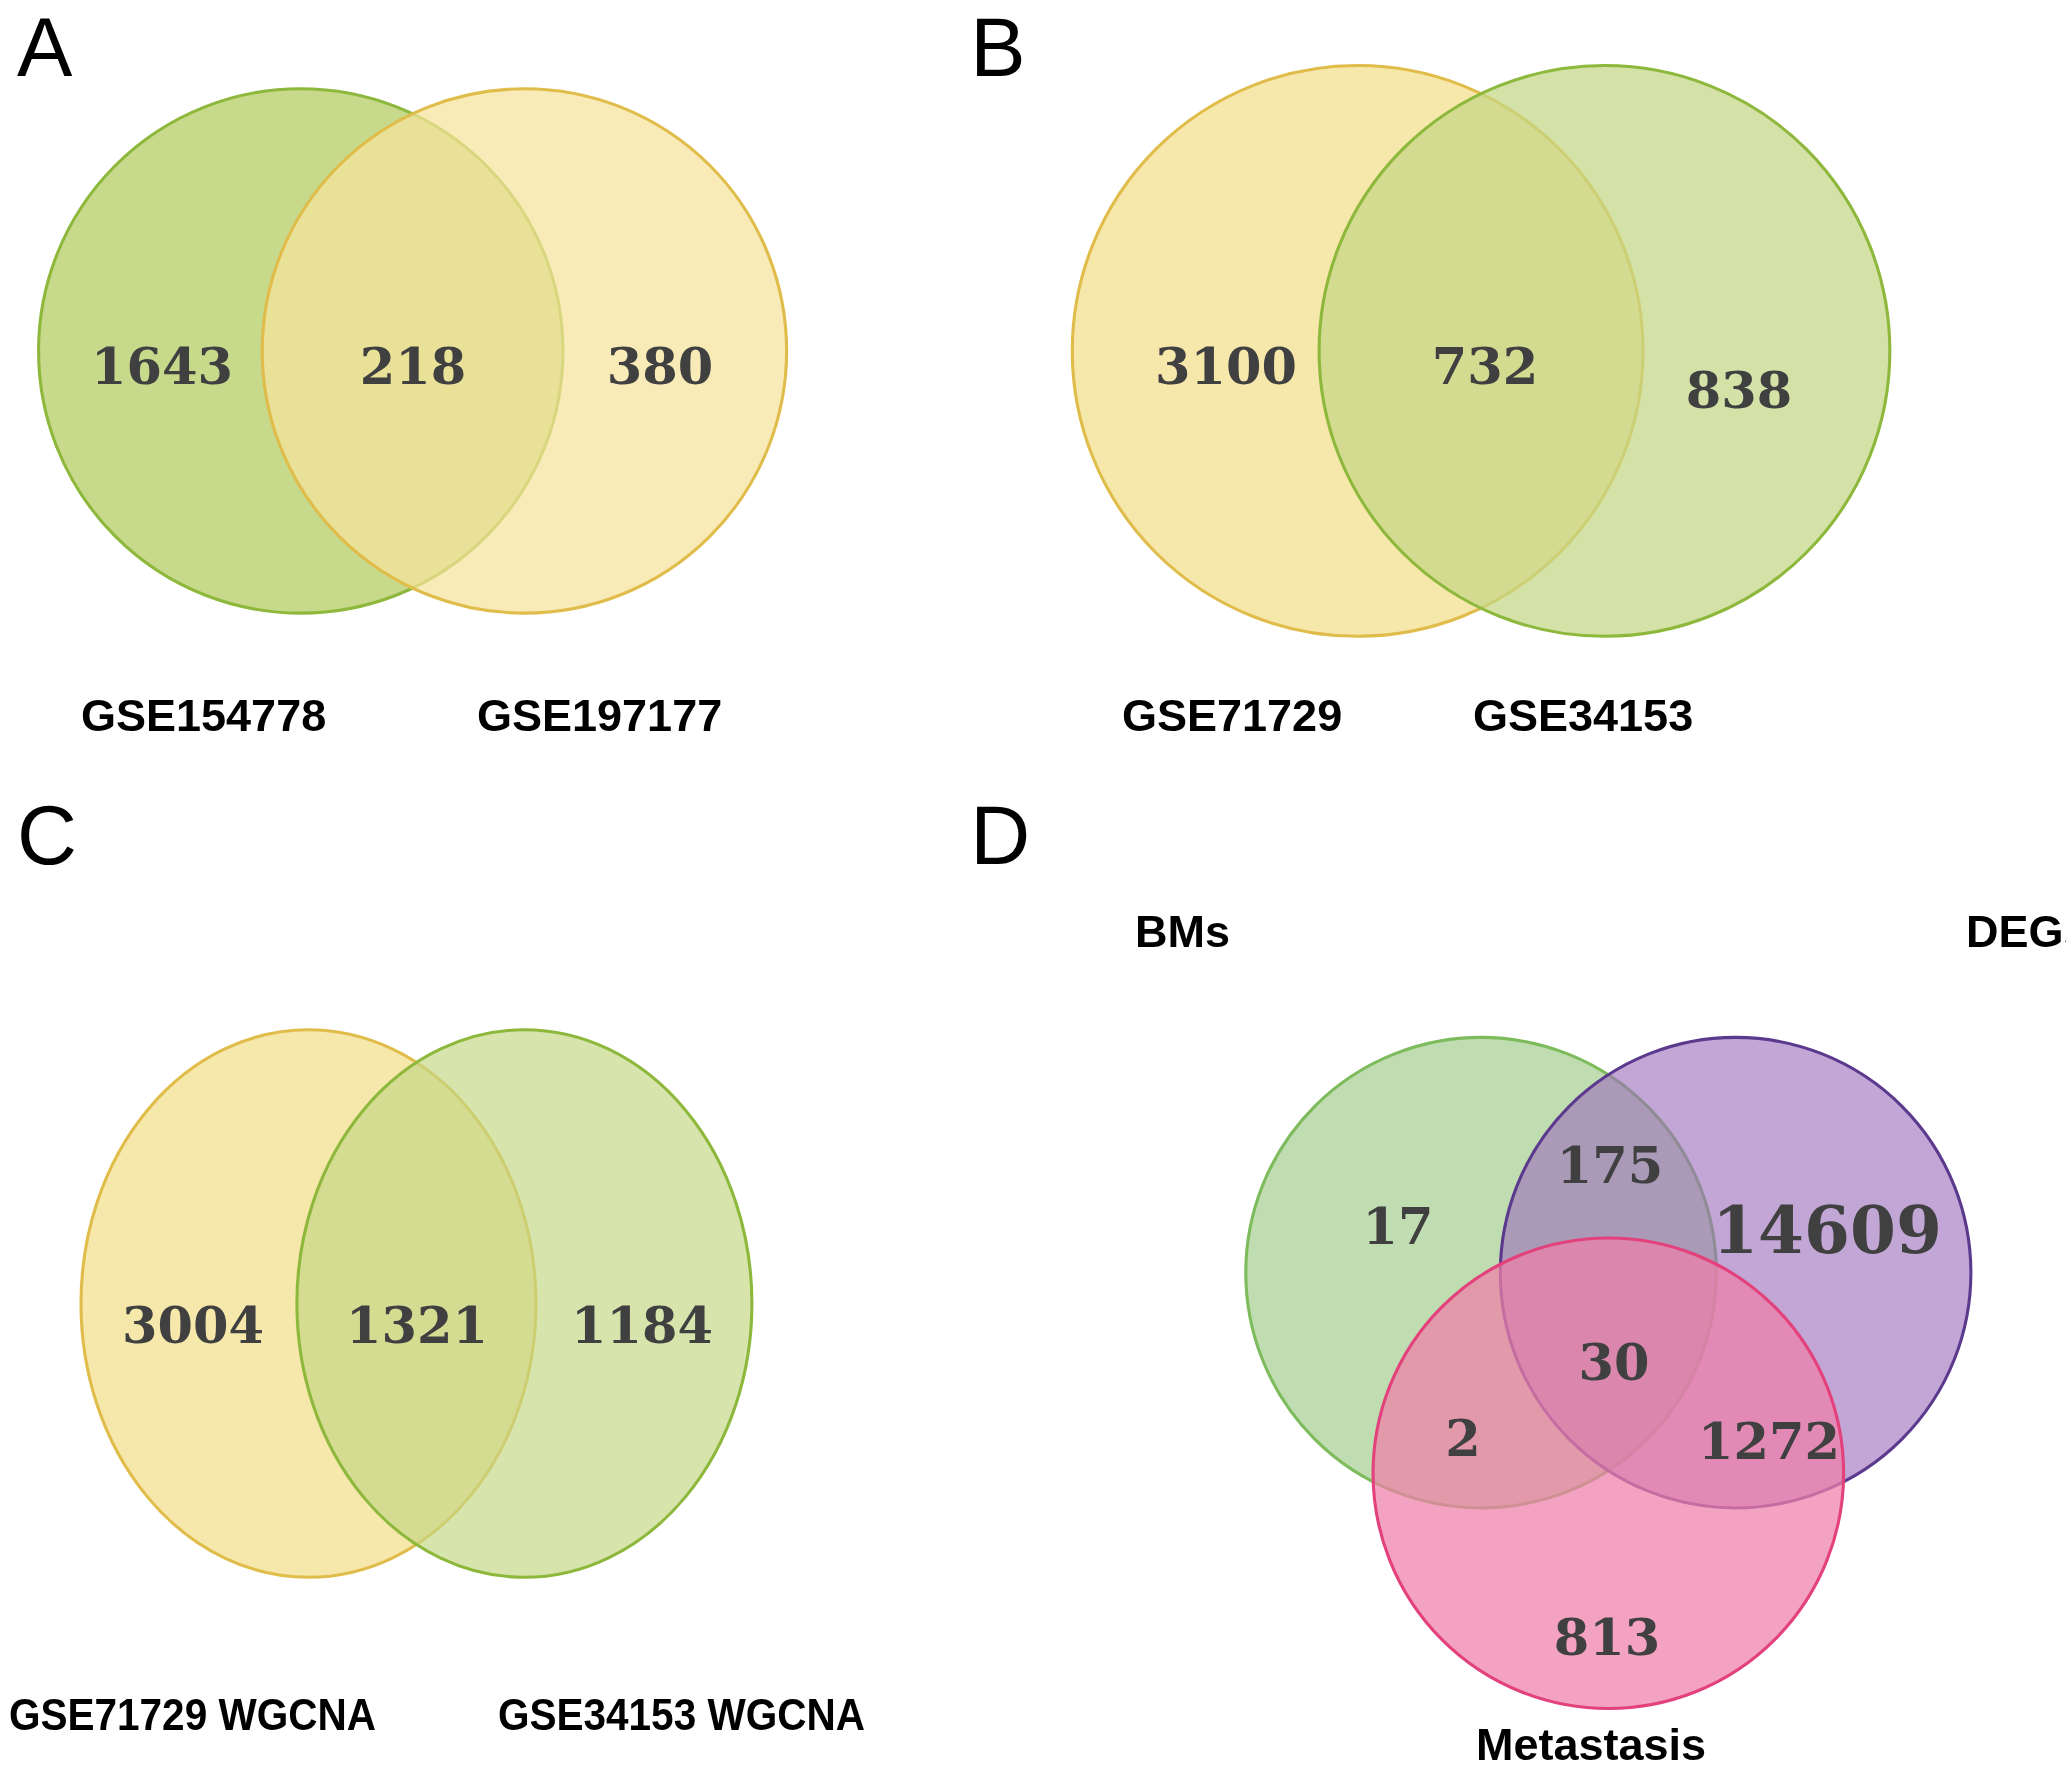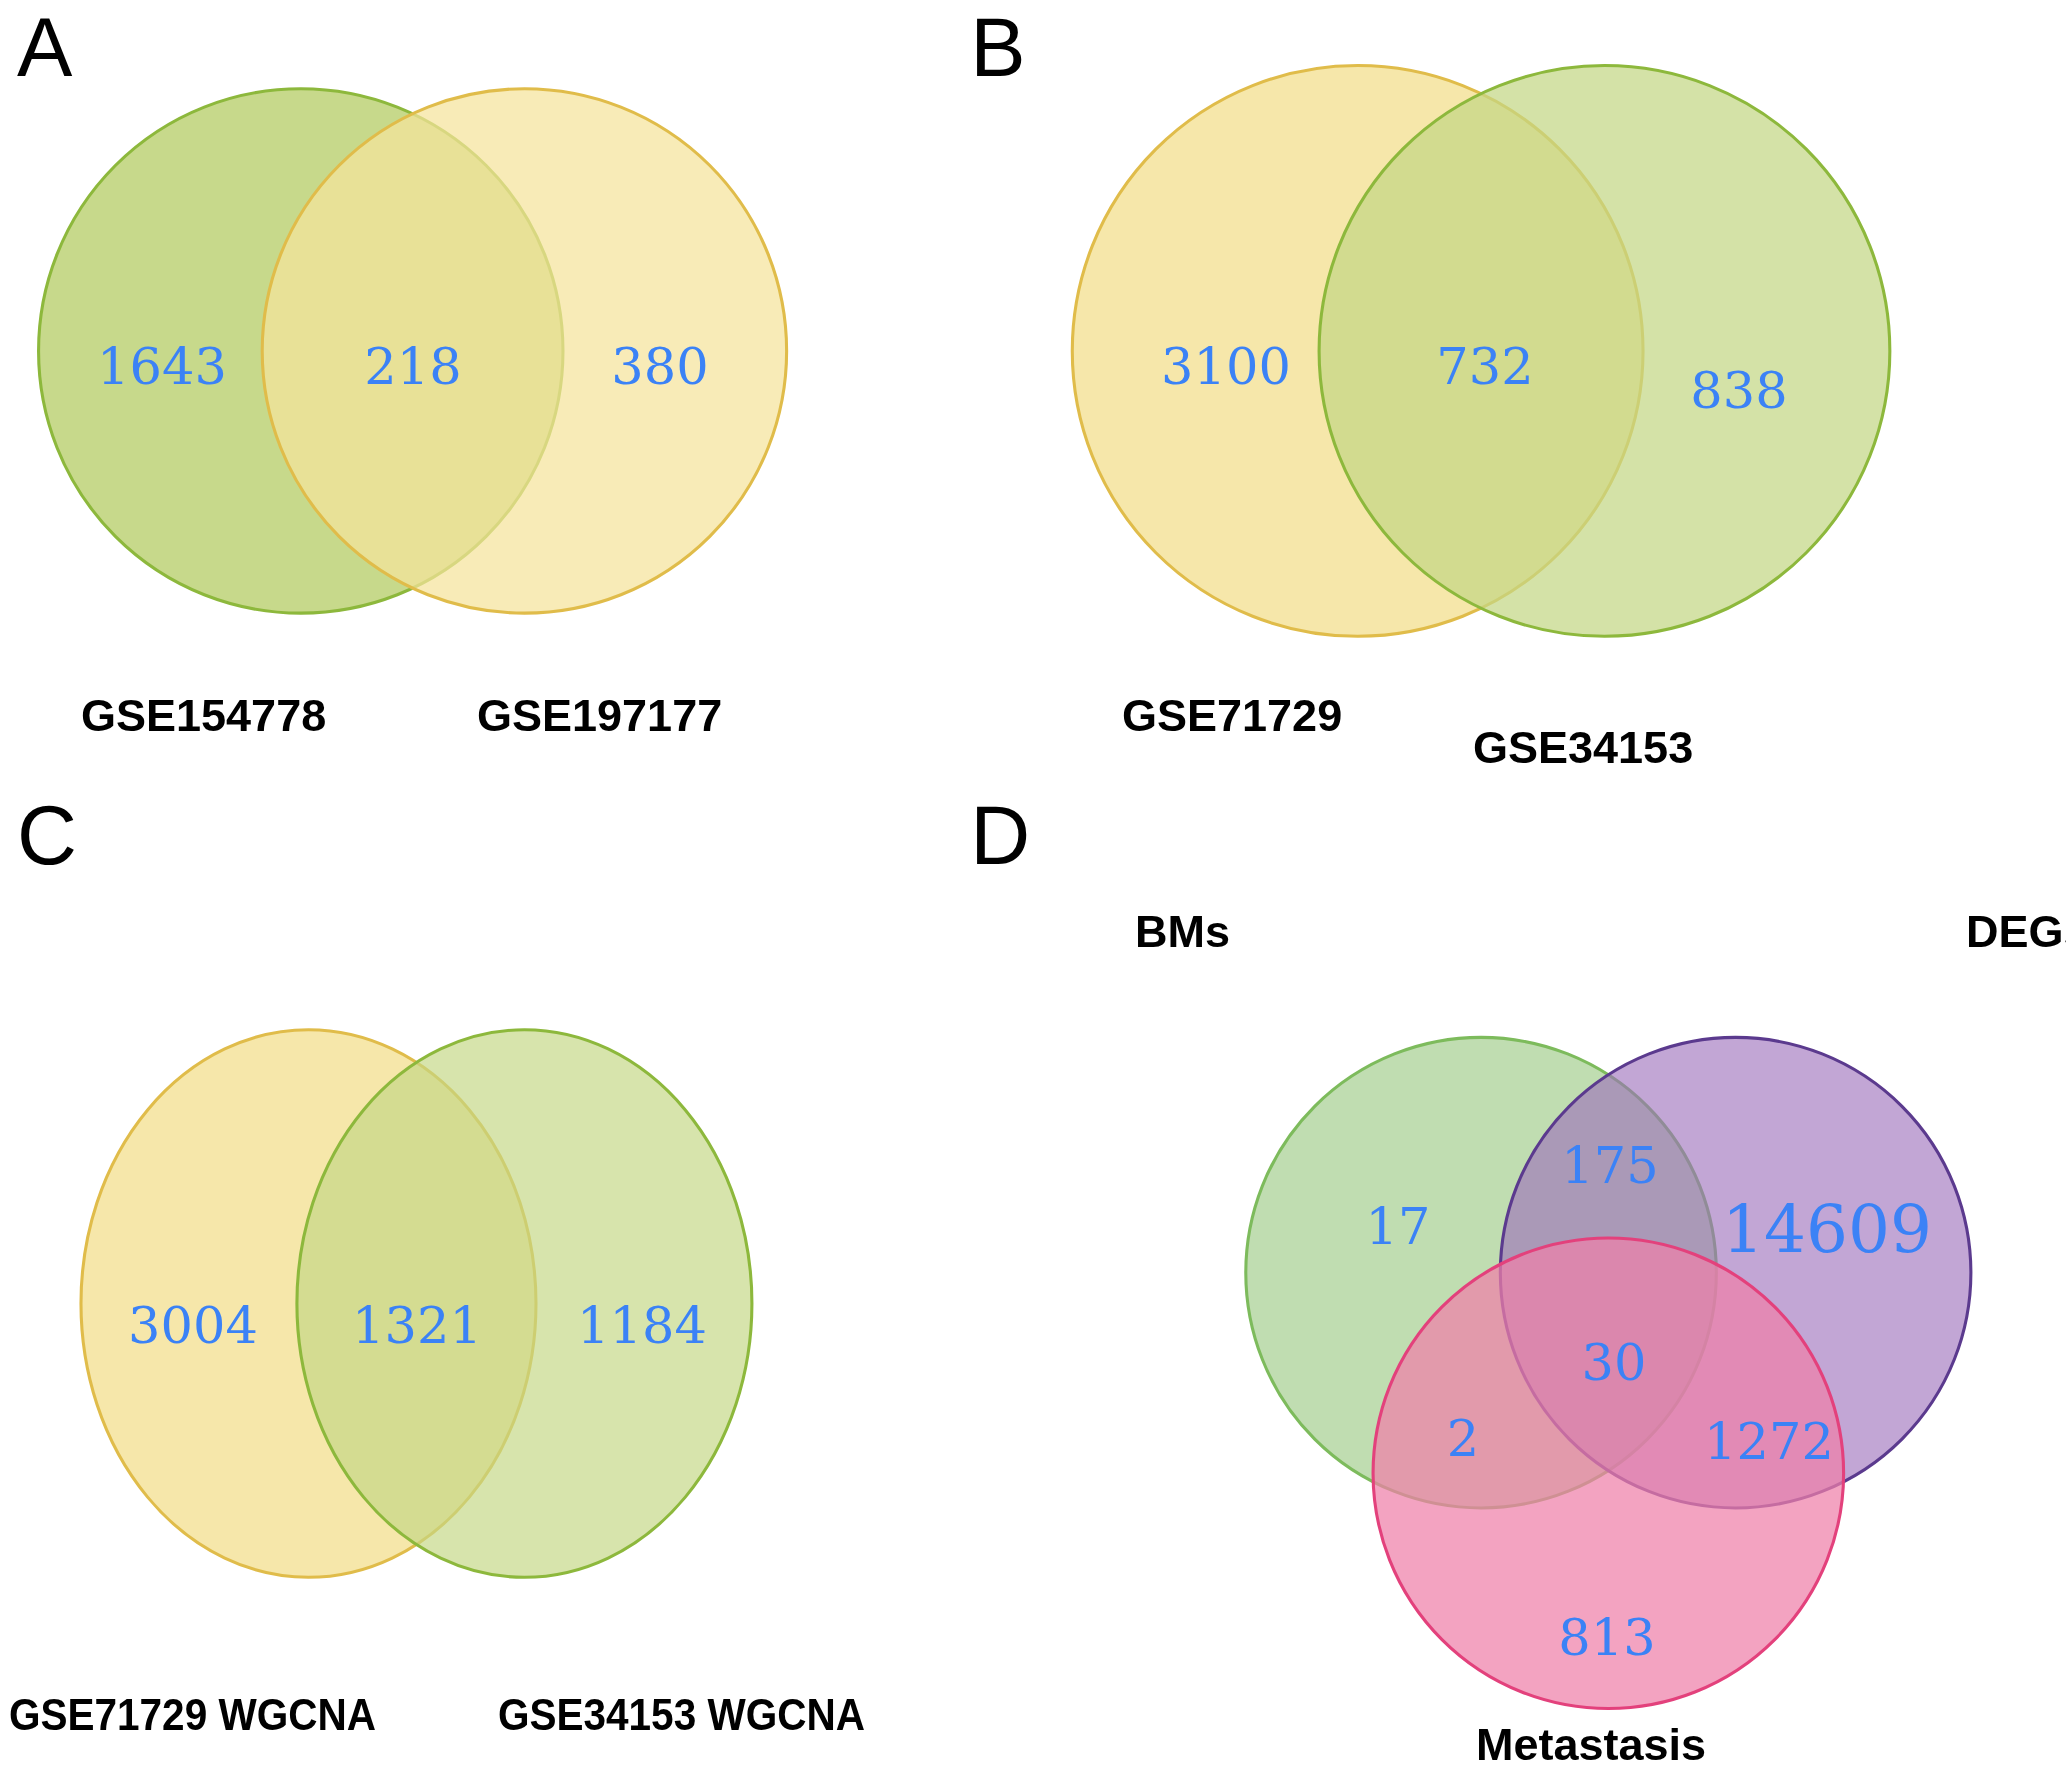--- a/index.html
+++ b/index.html
@@ -41,24 +41,24 @@
     white-space: nowrap;
   }
   .set-label.narrow {
     font-size: 45px;
     transform: scaleX(0.90);
     transform-origin: left center;
   }
   .count {
     position: absolute;
     font-family: "DejaVu Serif", "Liberation Serif", serif;
-    font-weight: normal;
+    font-weight: bold;
     font-size: 51px;
     line-height: 1;
-    color: #3b82f6;
+    color: #404040;
     white-space: nowrap;
     transform: translate(-50%, -50%);
   }
   .count.big { font-size: 66px; }
 </style>
 </head>
 <body>
 
 <div id="figure">
 
@@ -90,21 +90,21 @@
         <circle cx="510" cy="455" r="370" fill="#f5e39b" fill-opacity="0.85" stroke="#e0bc4a" stroke-width="4"></circle>
         <circle cx="830" cy="455" r="370" fill="#c4d785" fill-opacity="0.72" stroke="#8db83c" stroke-width="4"></circle>
       </g>
     </svg>
 
     <div class="count" style="left:262px; top:366px;">3100</div>
     <div class="count" style="left:521px; top:366px;">732</div>
     <div class="count" style="left:775px; top:366px;margin-top:24px;">838</div>
 
     <div class="set-label" style="left:158px; top:693px;">GSE71729</div>
-    <div class="set-label" style="left:509px; top:693px;margin-top:32px;">GSE34153</div>
+    <div class="set-label" style="left:509px; top:693px;">GSE34153</div>
   </div>
 
   <div class="panel" style="left:0px; top:779px; width:964px; height:992px;">
 
     <div class="panel-letter" style="left:17px; top:15.4px;">C</div>
 
     <svg class="venn-svg" width="964" height="992" viewBox="0 0 1250 1286">
       <g>
         <ellipse cx="400" cy="680" rx="295" ry="355" fill="#f5e39b" fill-opacity="0.85" stroke="#e0bc4a" stroke-width="4"></ellipse>
         <ellipse cx="680" cy="680" rx="295" ry="355" fill="#c4d785" fill-opacity="0.68" stroke="#8db83c" stroke-width="4"></ellipse>

